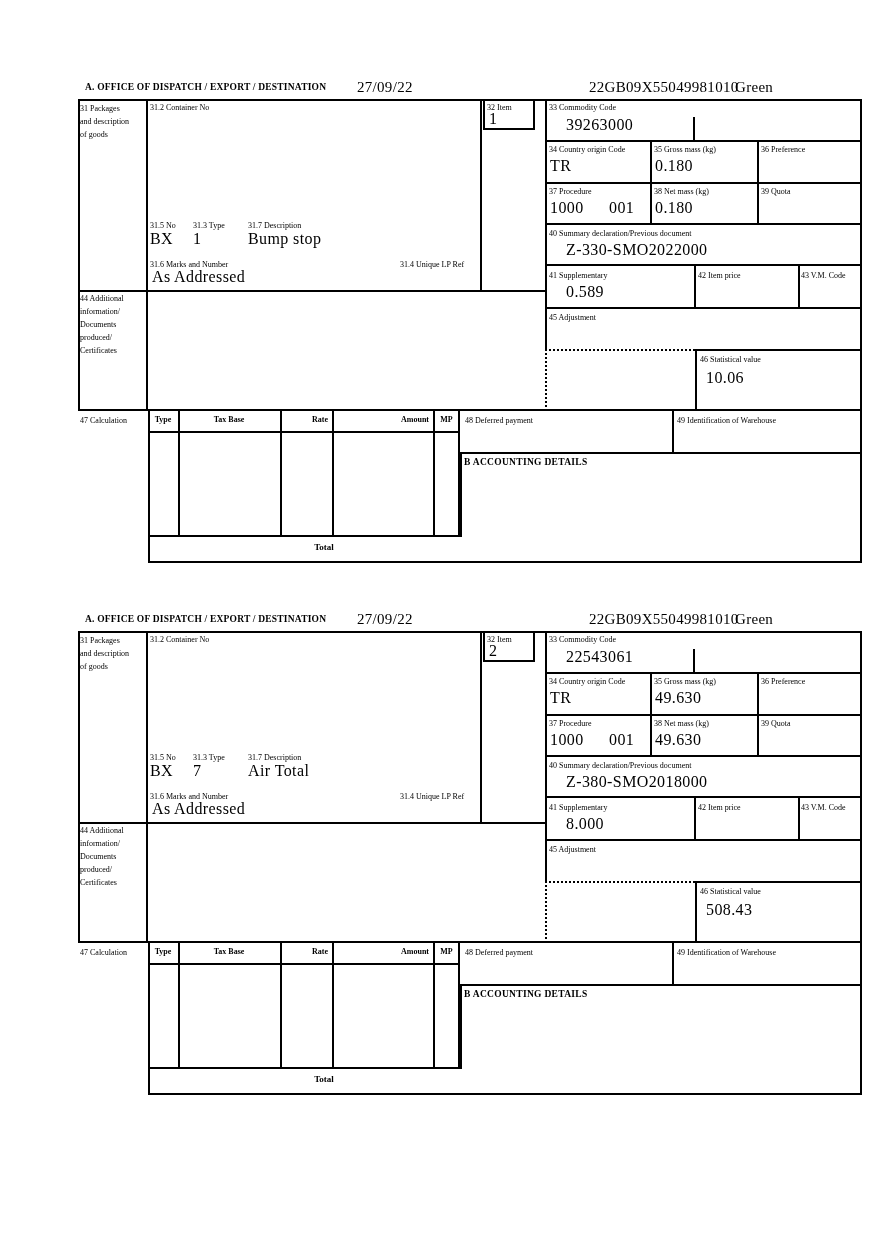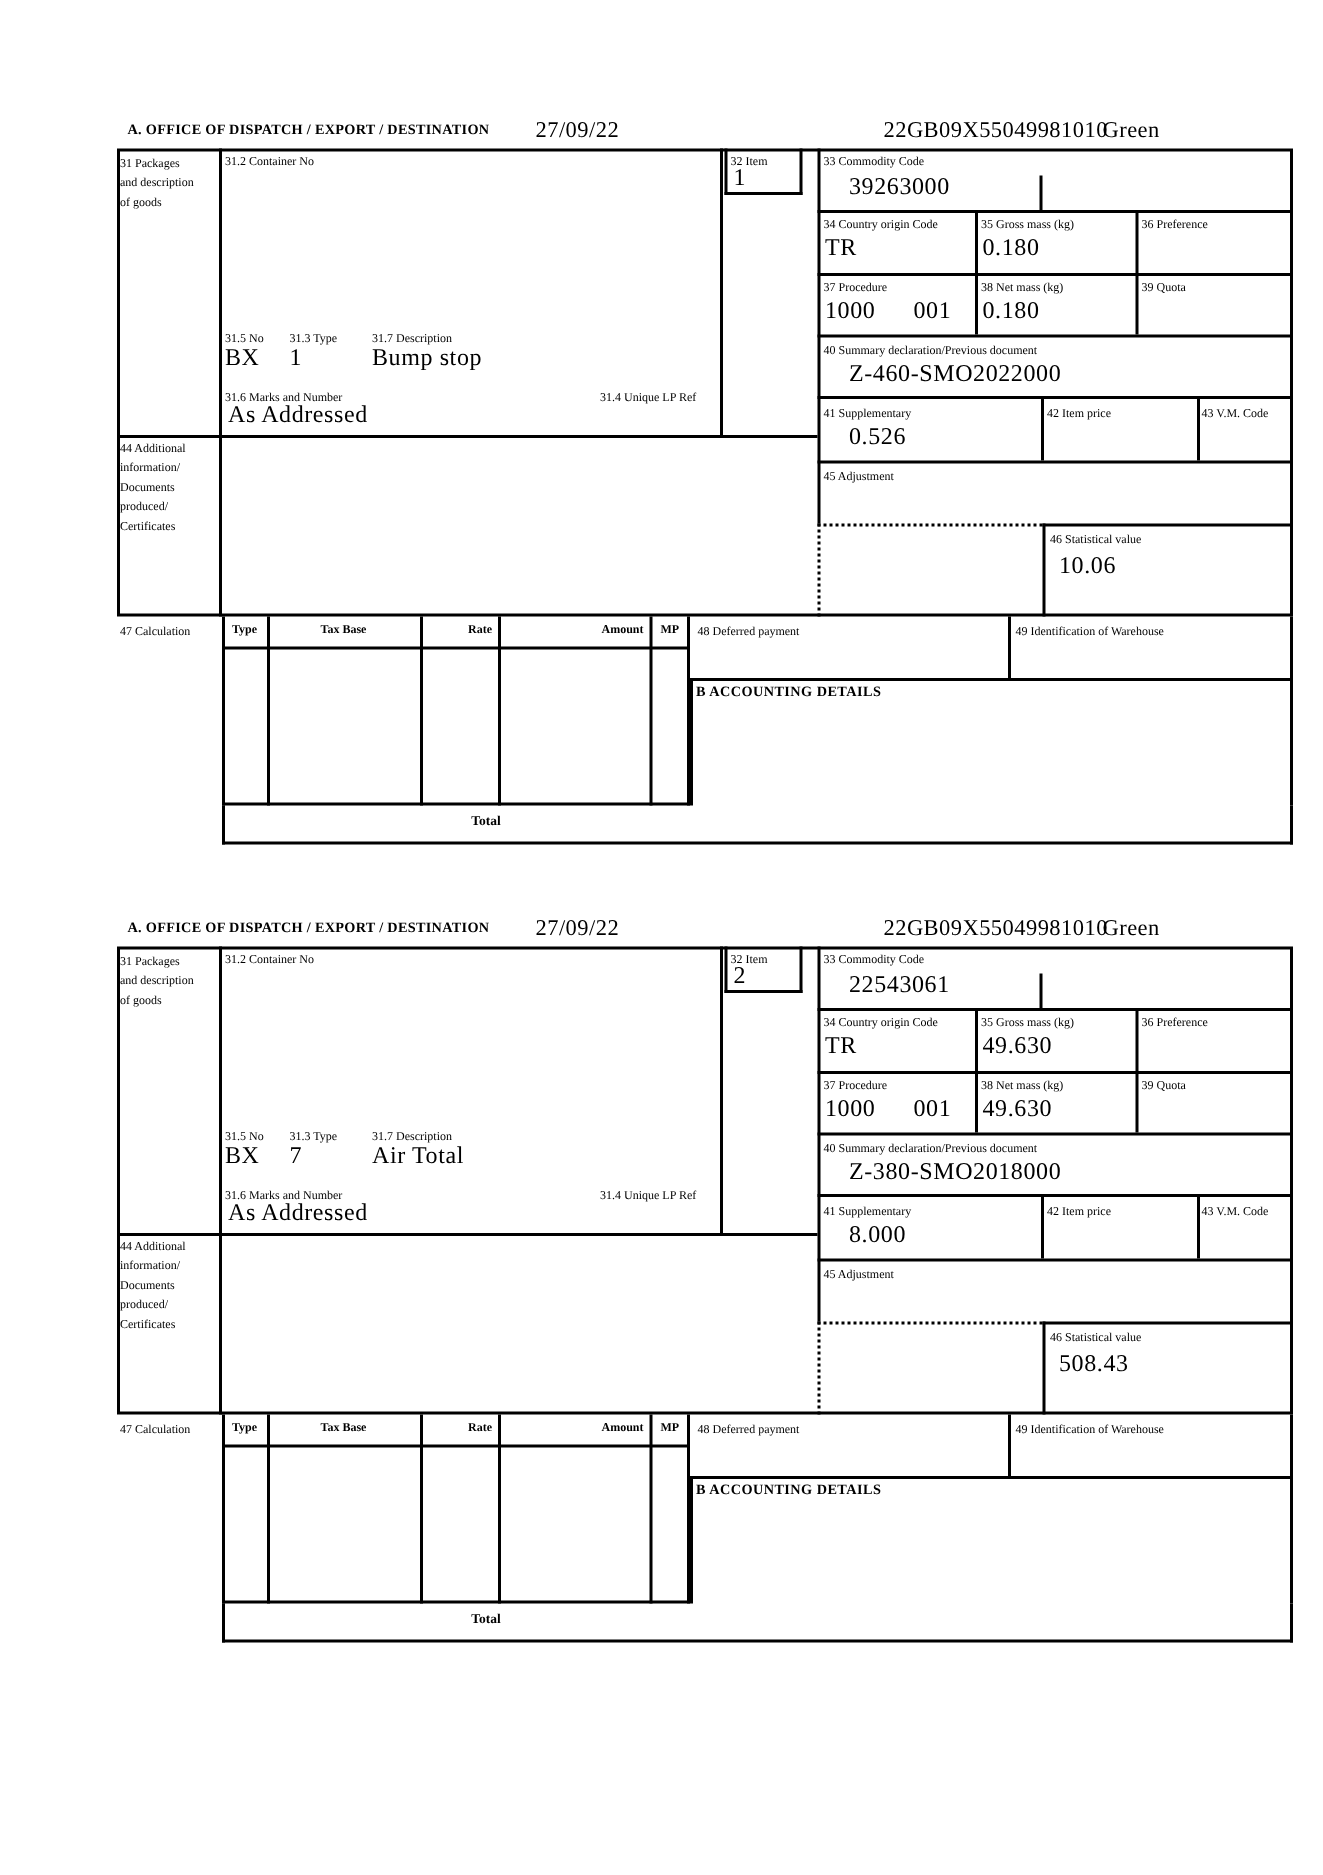--- a/index.html
+++ b/index.html
@@ -67,23 +67,23 @@
     <div class="lbl" style="left:654px; top:65px;">35 Gross mass (kg)</div>
     <div class="val" style="left:655px; top:80px;">0.180</div>
     <div class="lbl" style="left:761px; top:65px;">36 Preference</div>
     <div class="lbl" style="left:549px; top:107px;">37 Procedure</div>
     <div class="val" style="left:550px; top:122px;">1000</div>
     <div class="val" style="left:609px; top:122px;">001</div>
     <div class="lbl" style="left:654px; top:107px;">38 Net mass (kg)</div>
     <div class="val" style="left:655px; top:122px;">0.180</div>
     <div class="lbl" style="left:761px; top:107px;">39 Quota</div>
     <div class="lbl" style="left:549px; top:149px;">40 Summary declaration/Previous document</div>
-    <div class="val" style="left:566px; top:164px;">Z-460-SMO2022000</div>
+    <div class="val" style="left:566px; top:164px;">Z-330-SMO2022000</div>
     <div class="lbl" style="left:549px; top:191px;">41 Supplementary</div>
-    <div class="val" style="left:566px; top:206px;">0.526</div>
+    <div class="val" style="left:566px; top:206px;">0.589</div>
     <div class="lbl" style="left:698px; top:191px;">42 Item price</div>
     <div class="lbl" style="left:801px; top:191px;">43 V.M. Code</div>
     <div class="lbl" style="left:549px; top:233px;">45 Adjustment</div>
     <div class="lbl" style="left:700px; top:275px;">46 Statistical value</div>
     <div class="val" style="left:706px; top:292px;">10.06</div>
 
     <div class="lbl" style="left:150px; top:141px;">31.5 No</div>
     <div class="lbl" style="left:193px; top:141px;">31.3 Type</div>
     <div class="lbl" style="left:248px; top:141px;">31.7 Description</div>
     <div class="val" style="left:150px; top:153px;">BX</div>

